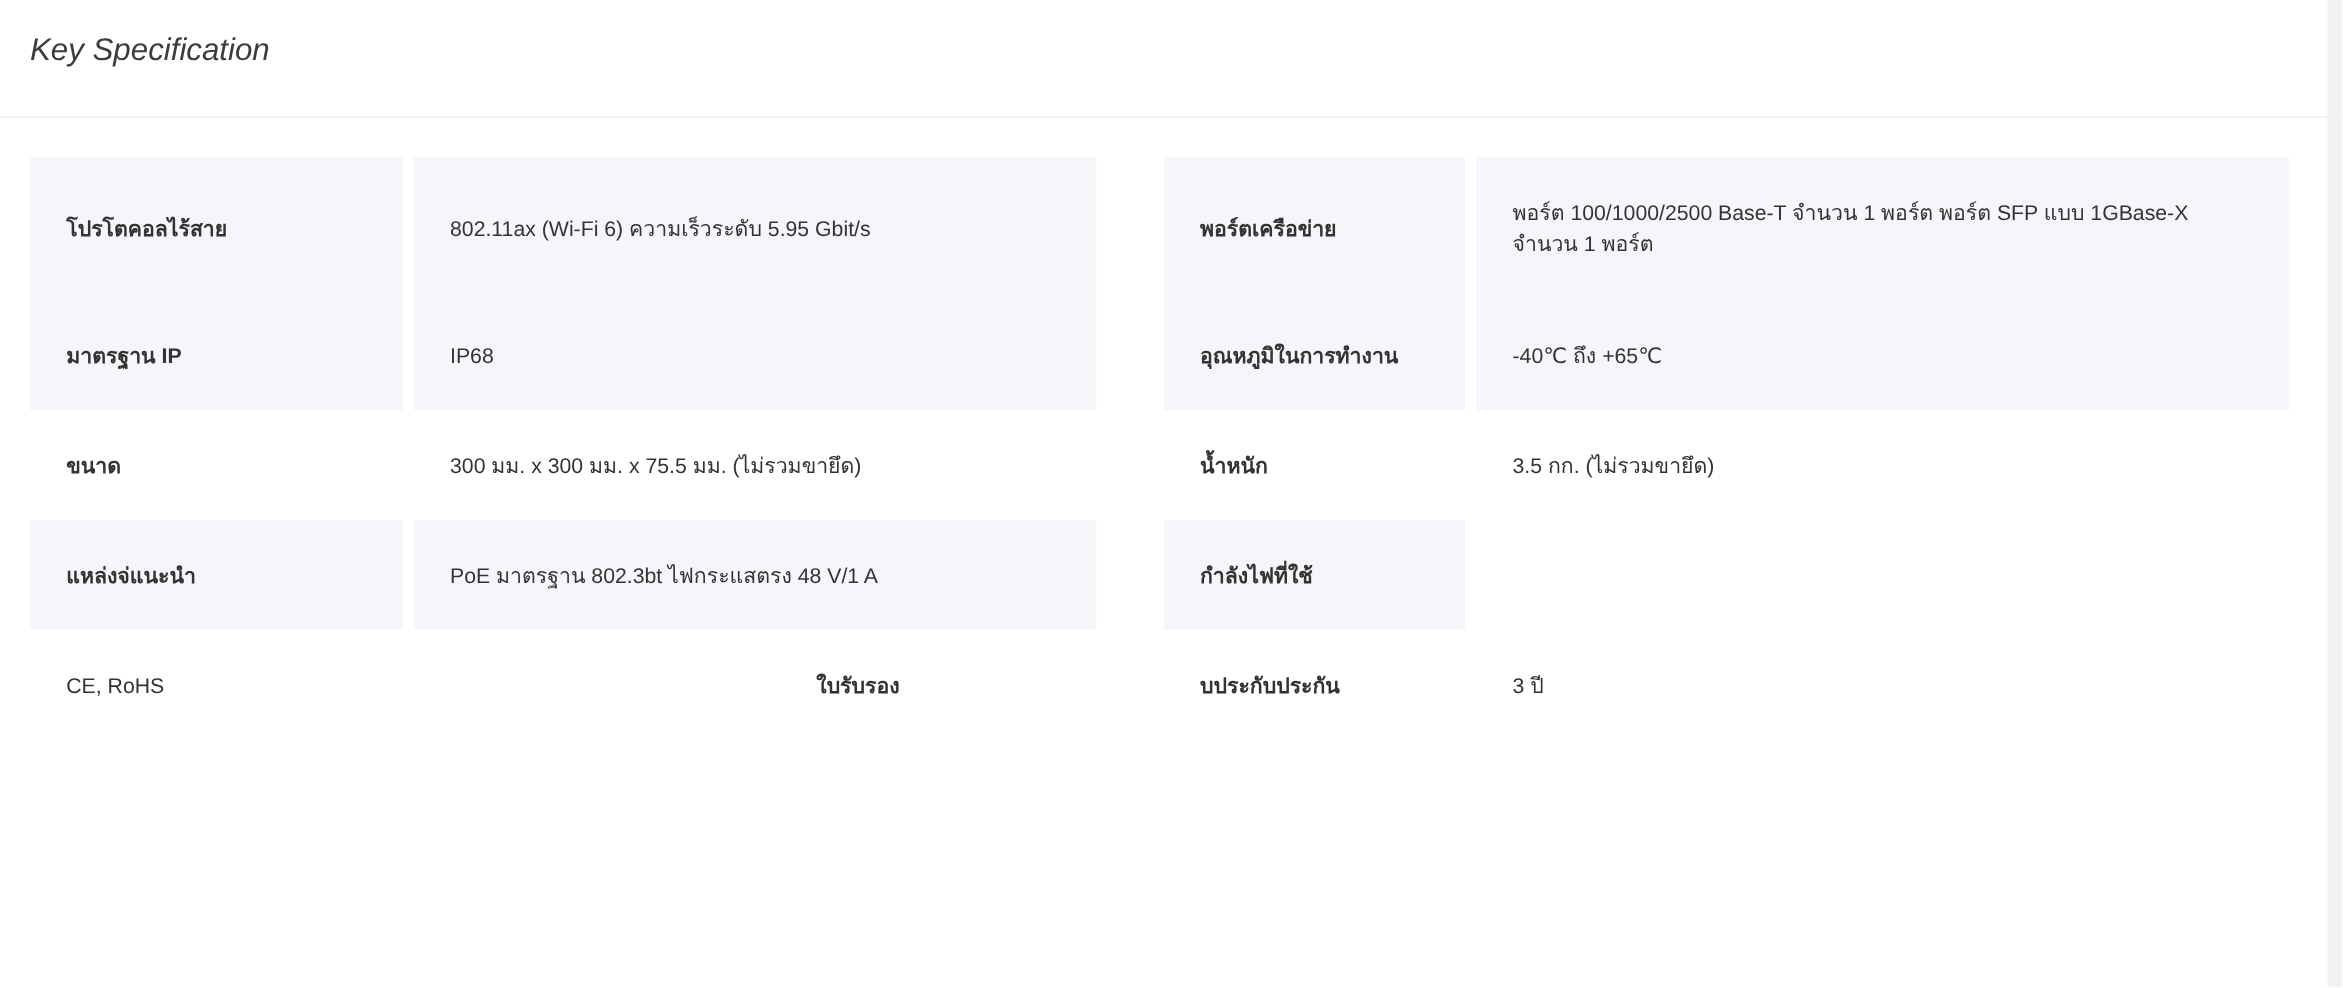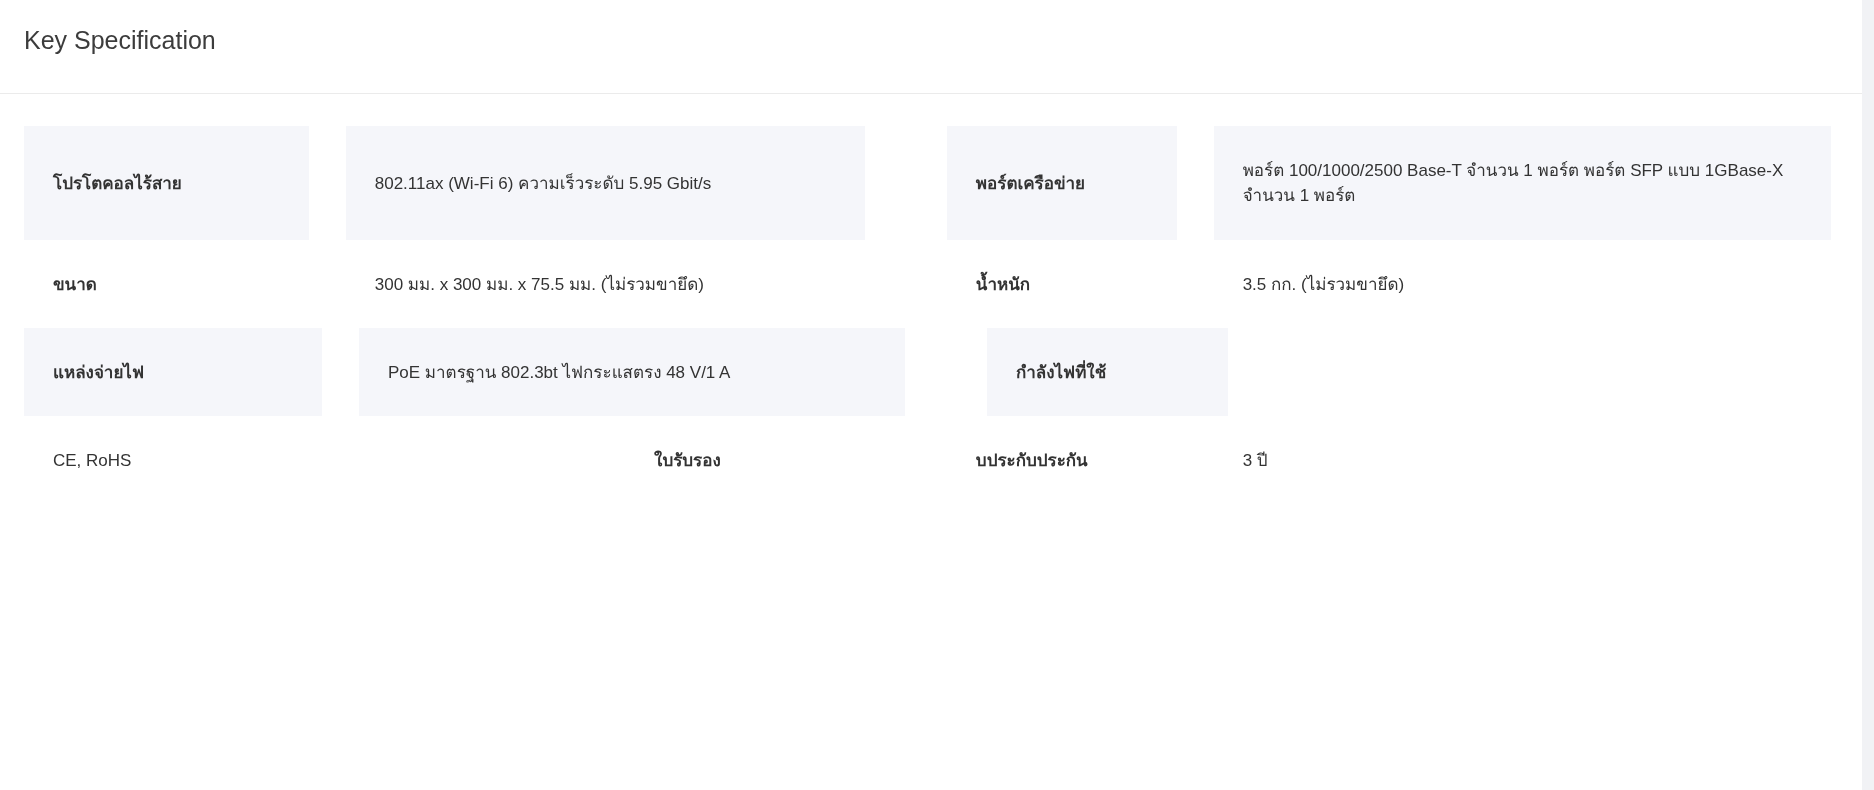--- a/index.html
+++ b/index.html
@@ -12,41 +12,41 @@
     font-family: "Liberation Sans", "DejaVu Sans", sans-serif;
     color: #333333;
   }
   .page {
     position: relative;
     width: 1874px;
     height: 790px;
   }
   .header {
     padding: 25px 24px 0 24px;
+    font-style: italic;
   }
   .page-title {
     font-size: 25px;
     line-height: 30px;
     font-weight: 400;
     color: var(--title, #3c3c3c);
   }
   .divider {
     margin-top: 38px;
     border: none;
     border-top: 1px solid var(--divider, #ebebeb);
     height: 0;
   }
   .spec-table {
     margin: 32px 0 0 24px;
     width: 1807px;
   }
   .spec-row {
     display: flex;
     align-items: center;
-    gap: 28px;
   }
   .cell {
     display: flex;
     align-items: center;
     box-sizing: border-box;
     min-height: 88px;
     padding: 18px 28px 18px 29px;
     font-size: 17px;
     line-height: 25px;
     background: transparent;
@@ -87,30 +87,36 @@
   <div class="spec-table">
 
     <div class="spec-row striped tall">
       <div class="cell label c1">โปรโตคอลไร้สาย</div>
       <div class="cell value c2">802.11ax (Wi-Fi 6) ความเร็วระดับ 5.95 Gbit/s</div>
       <div class="cell label c3">พอร์ตเครือข่าย</div>
       <div class="cell value c4">พอร์ต 100/1000/2500 Base-T จำนวน 1 พอร์ต พอร์ต SFP แบบ 1GBase-X จำนวน 1 พอร์ต</div>
     </div>
 
 
+    <div class="spec-row striped">
+      <div class="cell label c1">มาตรฐาน IP</div>
+      <div class="cell value c2">IP68</div>
+      <div class="cell label c3">อุณหภูมิในการทำงาน</div>
+      <div class="cell value c4">-40℃ ถึง +65℃</div>
+    </div>
 
     <div class="spec-row">
       <div class="cell label c1">ขนาด</div>
       <div class="cell value c2">300 มม. x 300 มม. x 75.5 มม. (ไม่รวมขายึด)</div>
       <div class="cell label c3">น้ำหนัก</div>
       <div class="cell value c4">3.5 กก. (ไม่รวมขายึด)</div>
     </div>
 
     <div class="spec-row striped">
-      <div class="cell label c1">แหล่งจ่ายไฟ</div>
+      <div class="cell label c1">แหล่งจ่แนะนำ</div>
       <div class="cell value c2">PoE มาตรฐาน 802.3bt ไฟกระแสตรง 48 V/1 A</div>
       <div class="cell label c3">กำลังไฟที่ใช้</div>
     </div>
 
     <div class="spec-row">
       <div class="cell value c2">CE, RoHS</div>
       <div class="cell label c1">ใบรับรอง</div>
       <div class="cell label c3">บประกับประกัน</div>
       <div class="cell value c4">3 ปี</div>
     </div>

